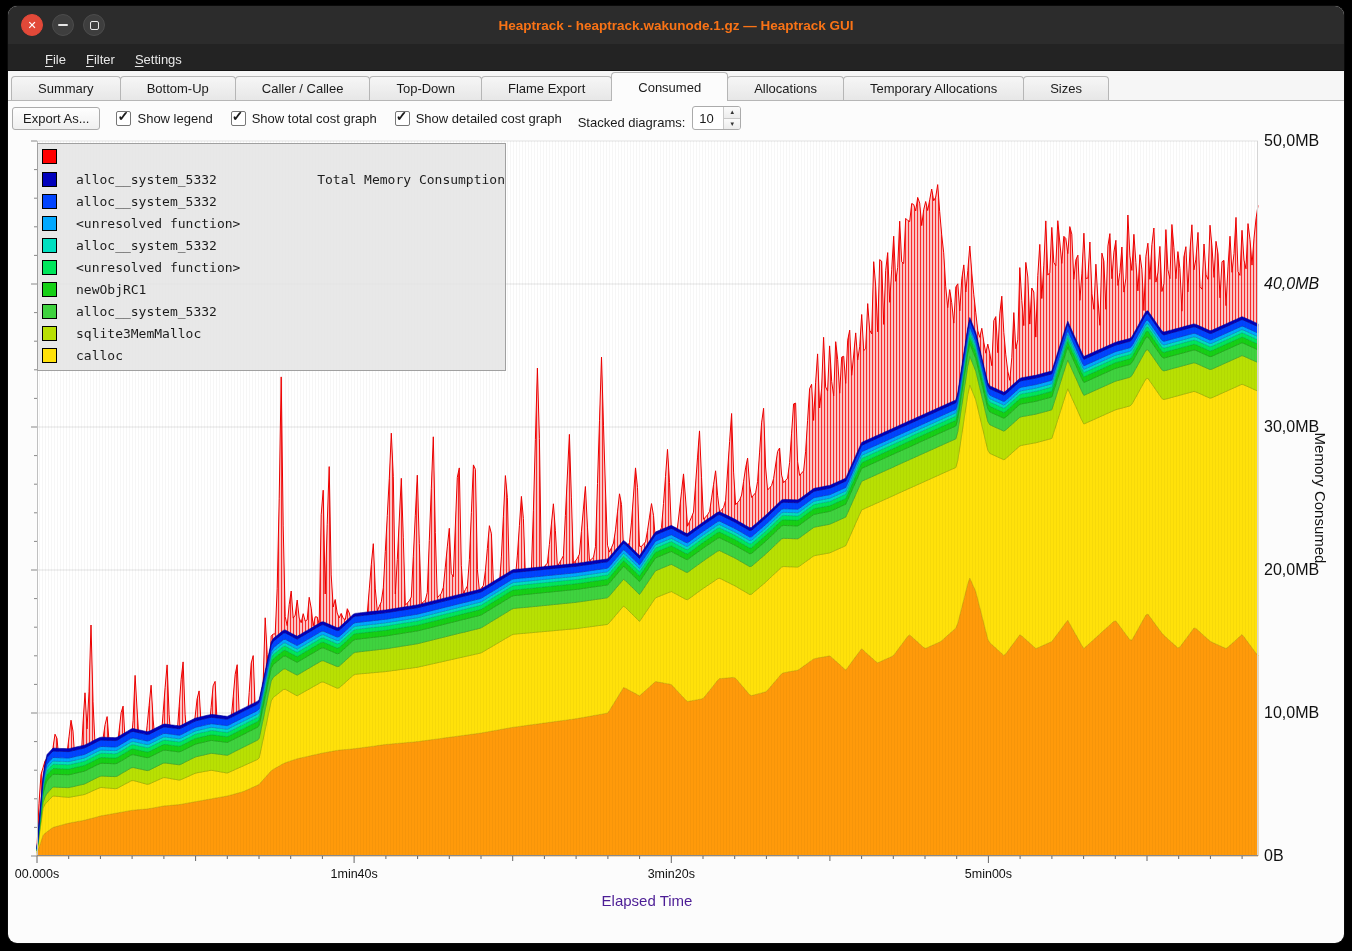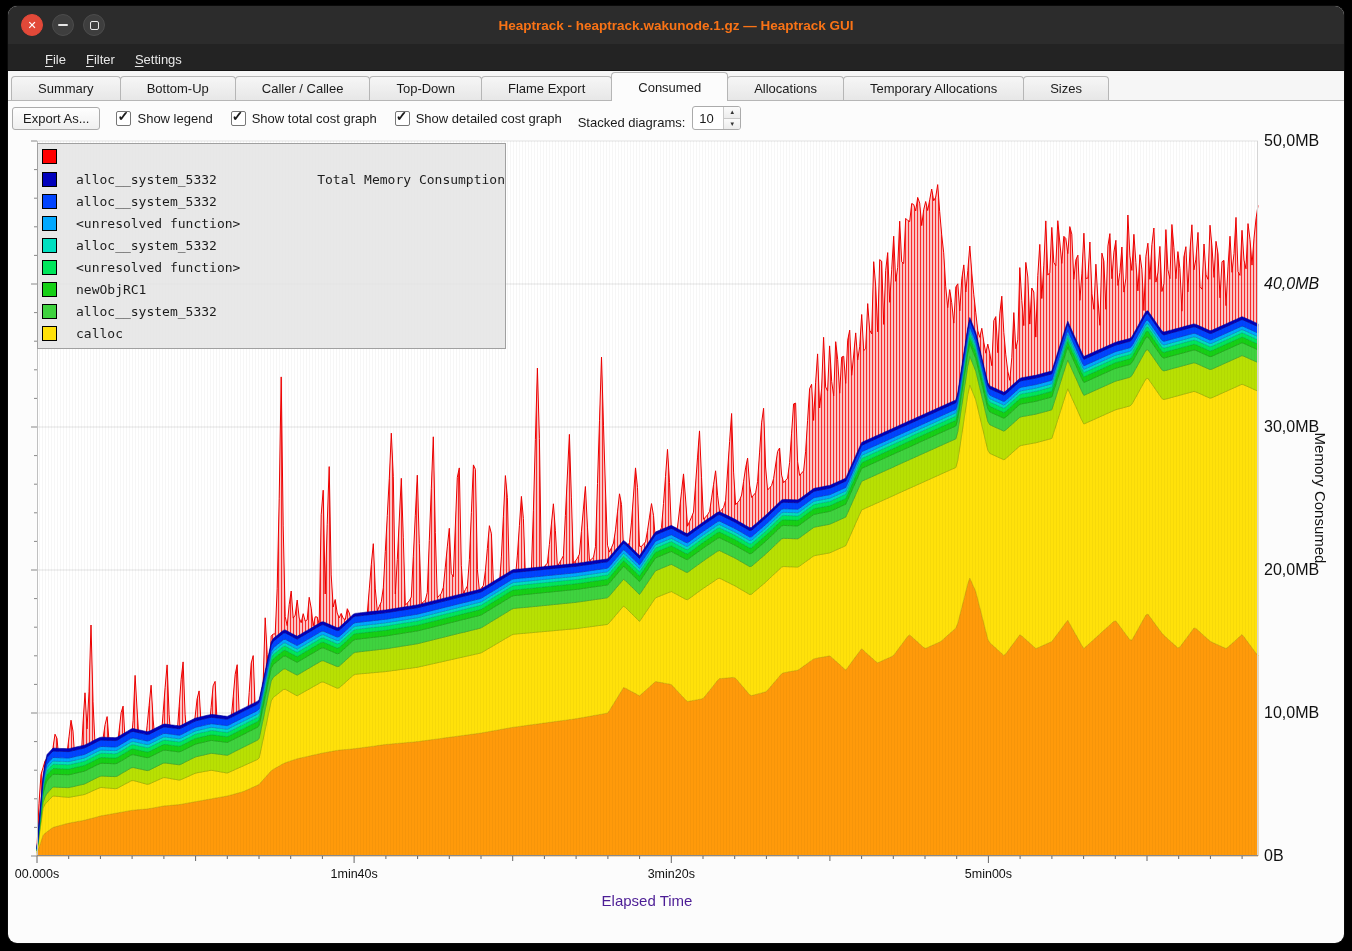--- a/index.html
+++ b/index.html
@@ -260,20 +260,24 @@
         </div>
         <div class="lrow">
           <span class="swatch" style="background: rgb(22, 208, 22);"></span>
           <span>newObjRC1</span>
         </div>
         <div class="lrow">
           <span class="swatch" style="background: rgb(63, 210, 63);"></span>
           <span>alloc__system_5332</span>
         </div>
         <div class="lrow">
+          <span class="swatch" style="background: rgb(184, 224, 3);"></span>
+          <span>sqlite3MemMalloc</span>
+        </div>
+        <div class="lrow">
           <span class="swatch" style="background: rgb(255, 225, 10);"></span>
           <span>calloc</span>
         </div>
       </div>
   </div>
 
   <div id="ticks">
       <div class="ytick" style="left: 1256px; top: 135px;">50,0MB</div>
       <div class="ytick" style="left: 1256px; top: 278px; font-style: italic;">40,0MB</div>
       <div class="ytick" style="left: 1256px; top: 421px;">30,0MB</div>

